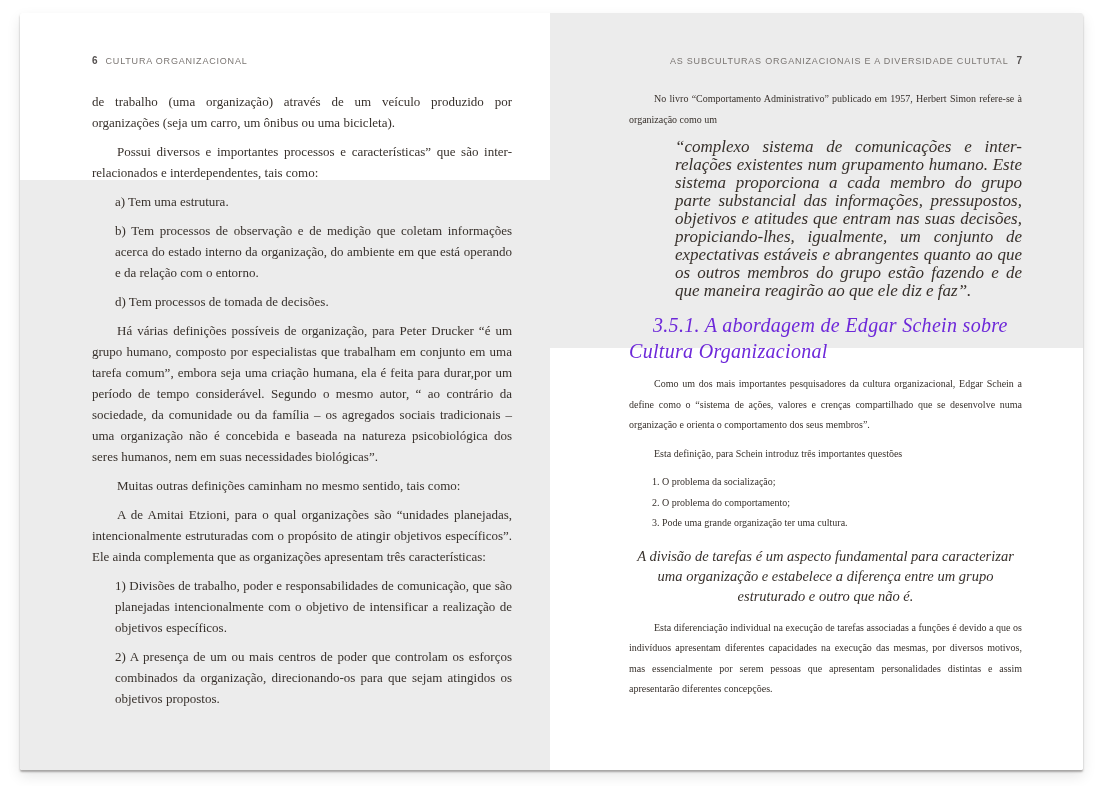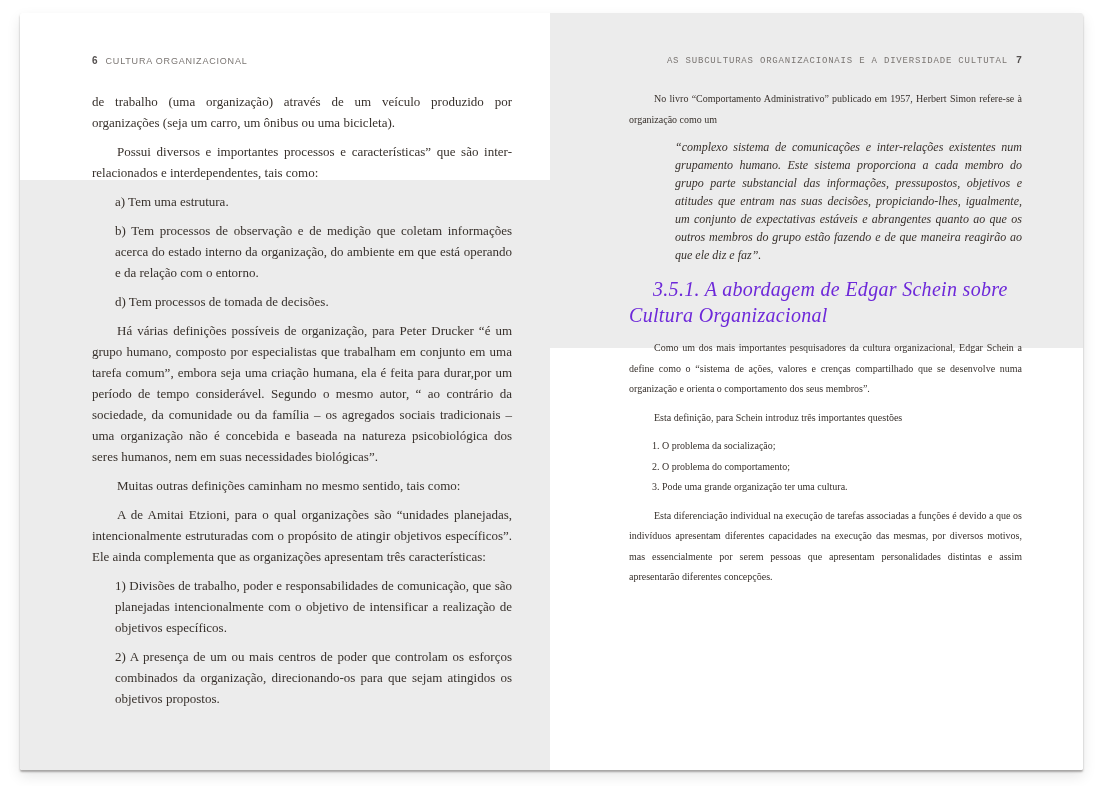--- a/index.html
+++ b/index.html
@@ -50,40 +50,40 @@
     gap: 8px;
   }
   .page.right .running-header { justify-content: flex-end; }
   .pagenum {
     font-weight: bold;
     color: #555150;
     font-size: 10px;
     letter-spacing: 0;
   }
   .page.left  .running-header { margin-bottom: 25px; }
-  .page.right .running-header { margin-bottom: 23px; font-family: Liberation Mono, monospace; }
+  .page.right .running-header { margin-bottom: 23px; }
 
   .body {
     font-family: "Liberation Serif", "DejaVu Serif", serif;
     color: #37302b;
     text-align: justify;
     hyphens: auto;
     -webkit-hyphens: auto;
     margin: 0 0 8px 0;
   }
   .page.left  .body { font-size: 13px; line-height: 21px; }
   .page.right .body { font-size: 10px; line-height: 20.5px; }
   .indent { text-indent: 25px; }
   .abc-item { margin-left: 23px; }
   .num-item { margin-left: 23px; }
 
   .block-quote {
     font-family: "Liberation Serif", "DejaVu Serif", serif;
     font-style: italic;
-    font-size: 12px;
+    font-size: 17px;
     line-height: 18px;
     color: #37302b;
     text-align: justify;
     hyphens: auto;
     margin: 4px 0 10px 46px;
   }
   .section-heading {
     font-family: "Liberation Serif", "DejaVu Serif", serif;
     font-style: italic;
     font-weight: normal;
@@ -141,17 +141,18 @@
       <p class="body indent">No livro  “Comportamento Administrativo” publicado em 1957, Herbert Simon refere-se à organização como um</p>
       <div class="block-quote">“complexo sistema de comunicações e inter-relações existentes num grupamento humano. Este sistema proporciona a cada membro do grupo parte substancial das informações, pressupostos, objetivos e atitudes que entram nas suas decisões, propiciando-lhes, igualmente, um conjunto de expectativas estáveis e abrangentes quanto ao que os outros membros do grupo estão fazendo e de que maneira reagirão ao que ele diz e faz”.</div>
       <h3 class="section-heading">3.5.1. A abordagem de Edgar Schein sobre Cultura Organizacional</h3>
       <p class="body indent">Como um dos mais importantes pesquisadores da cultura organizacional, Edgar Schein a define como o “sistema de ações, valores e crenças compartilhado que se desenvolve numa organização e orienta o comportamento dos seus membros”.</p>
       <p class="body indent">Esta definição, para Schein introduz três importantes questões</p>
       <div class="num-list">
         <p class="body num-item">1. O problema da socialização;</p>
         <p class="body num-item">2. O problema do comportamento;</p>
         <p class="body num-item">3. Pode uma grande organização ter uma cultura.</p>
       </div>
+      <div class="pull-quote">A divisão de tarefas é um aspecto fundamental para caracterizar uma organização e estabelece a diferença entre um grupo estruturado e outro que não é.</div>
       <p class="body indent">Esta diferenciação individual na execução de tarefas associadas a funções é devido a que os indivíduos apresentam diferentes capacidades na execução das mesmas, por diversos motivos, mas essencialmente por serem pessoas que apresentam personalidades distintas e assim apresentarão diferentes concepções.</p>
     </div>
   </div>
 
 </div>
 
 </body></html>

